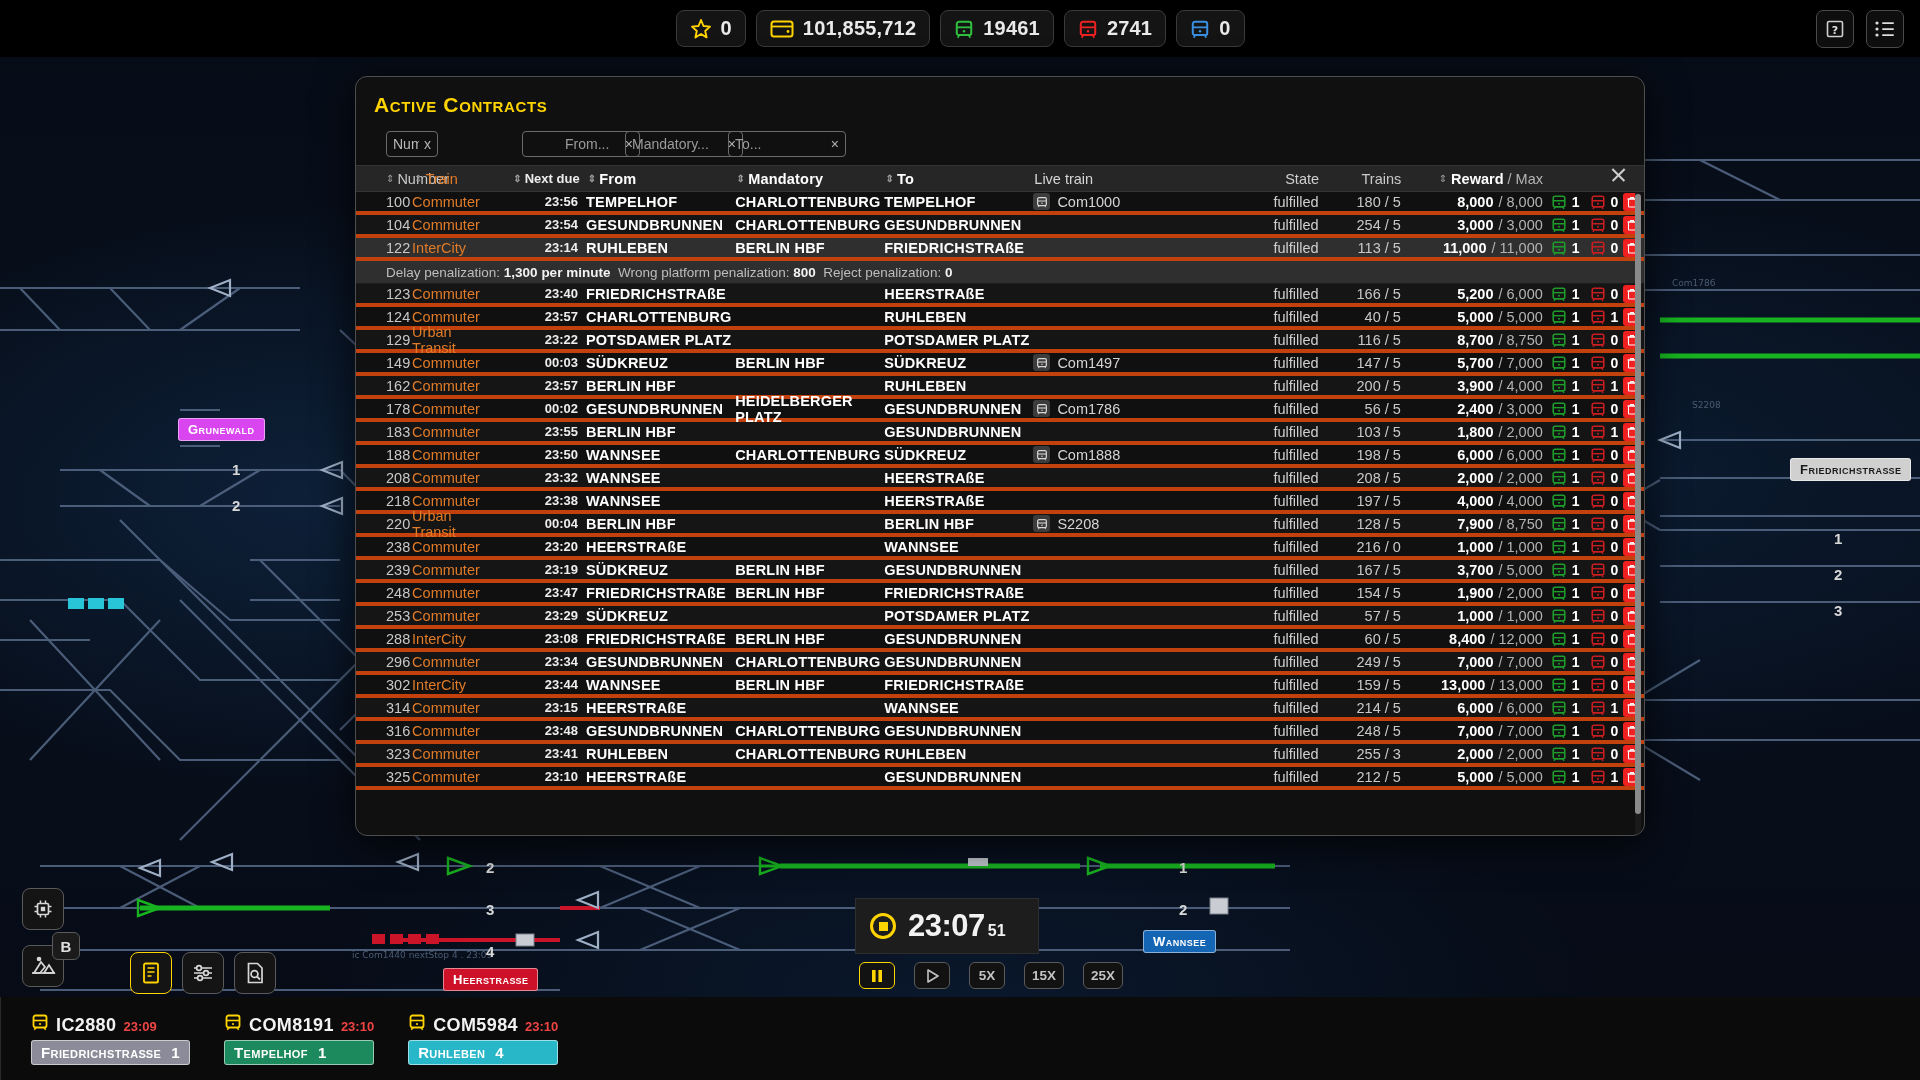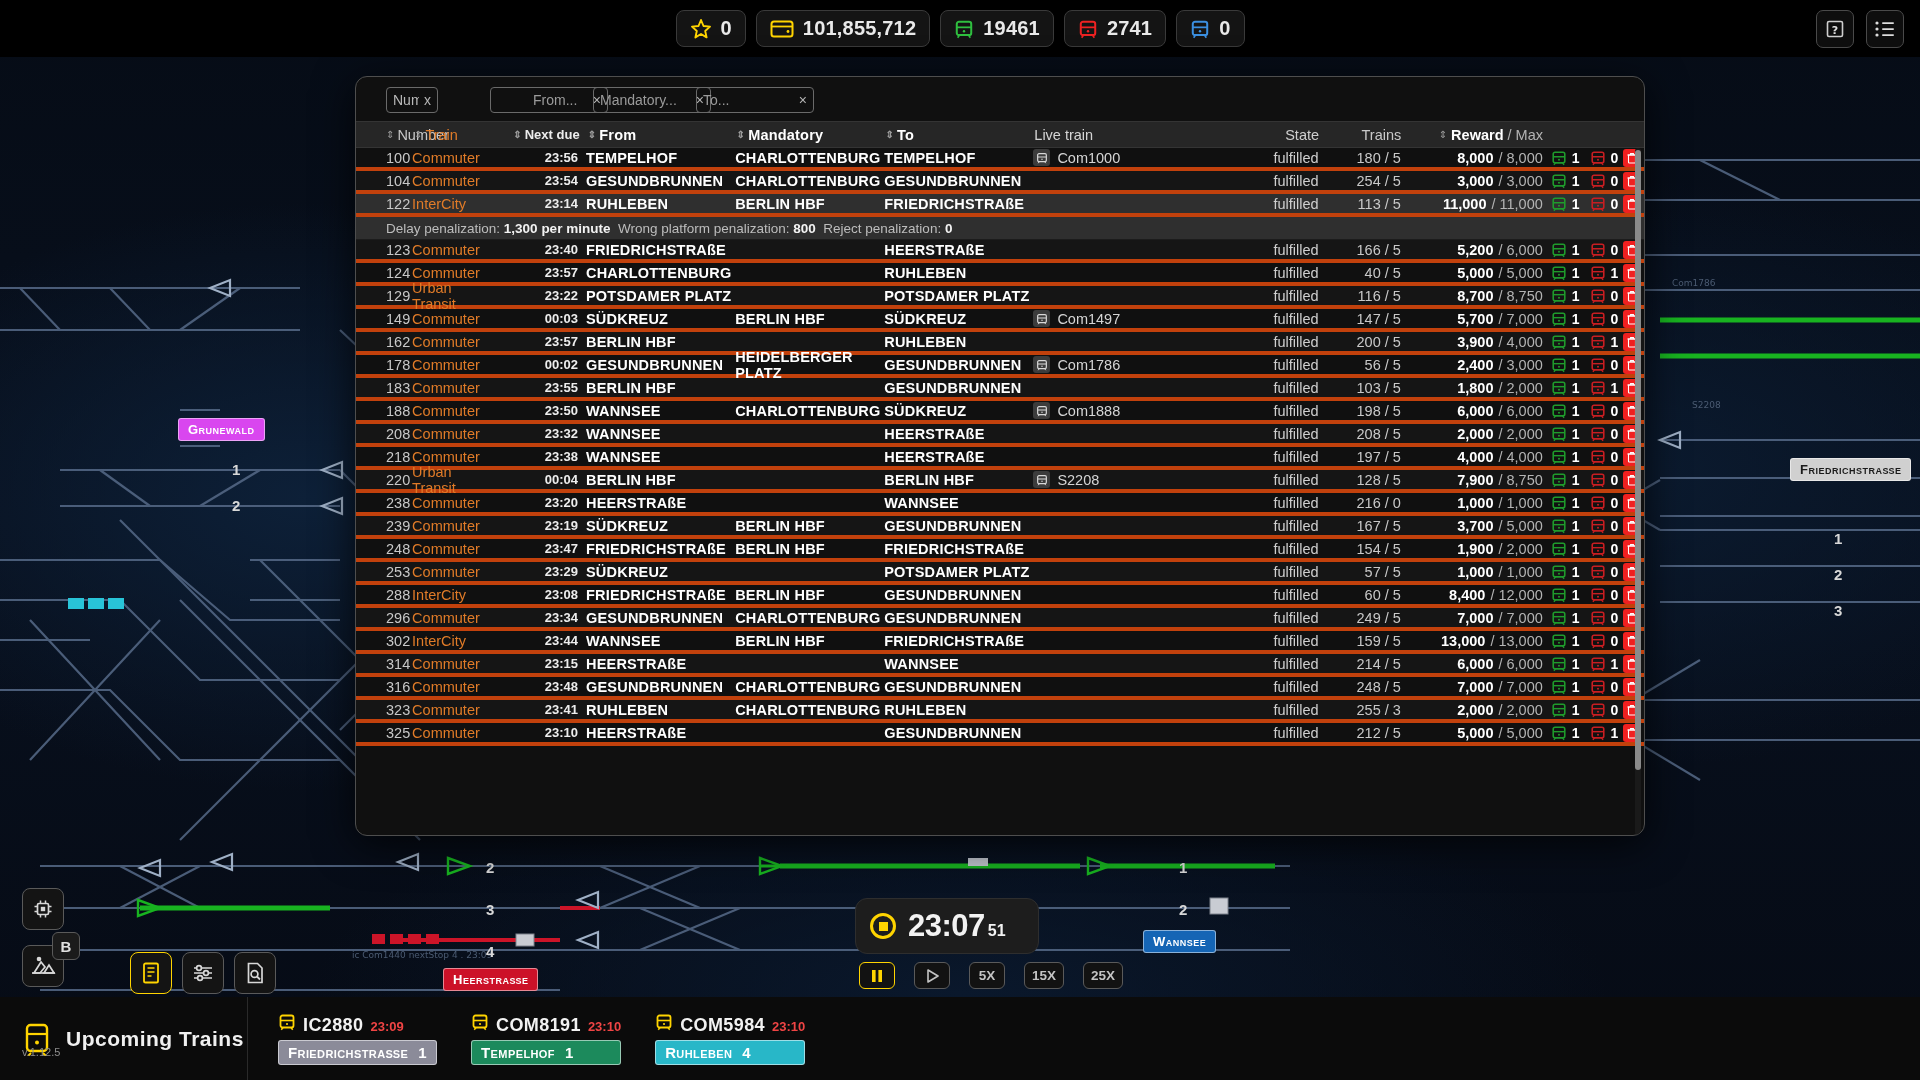--- a/index.html
+++ b/index.html
@@ -124,21 +124,21 @@
     background: #1a1a1a; border-radius: 3px;
   }
   .scrollthumb {
     position: absolute; top: 2px; left: 0; width: 6px; height: 620px;
     background: #8a8a8a; border-radius: 3px; cursor: pointer;
   }
 
   
   .clockwrap { position: absolute; left: 855px; top: 898px; z-index: 20; }
   .clockbox {
-    background: #1d1d1d; border-radius: 12px; height: 56px; width: 184px;
+    background: #1d1d1d; border-radius: 0; height: 56px; width: 184px;
     display: flex; align-items: center; padding: 8px 14px; gap: 12px;
     border: 1px solid #2e2e2e;
   }
   .stopbtn {
     width: 26px; height: 26px; border-radius: 50%; border: 3px solid #ffd400;
     display: flex; align-items: center; justify-content: center; cursor: pointer;
   }
   .stopbtn i { width: 9px; height: 9px; background: #ffd400; display: block; }
   .ctime { font-size: 31px; font-weight: bold; color: #f2f2f2; letter-spacing: -.5px; }
   .csec { font-size: 16px; font-weight: bold; color: #f2f2f2; margin-left: 3px; }
@@ -410,28 +410,29 @@
               <rect x="8" y="8.2" width="12" height="1.8" rx=".9"></rect>
             <circle cx="3" cy="15" r="1.6"></circle>
               <rect x="8" y="14.2" width="12" height="1.8" rx=".9"></rect>
           </g>
         </svg>
       </div>
     </div>
   </div>
 
   <div class="dialog">
+    <div class="dlg-title">Active Contracts</div>
     <div class="dlg-close"></div>
 
     <div class="filters" id="filters">
         <div class="fbox" style="width: 52px; margin-left: 0px;">
           <input value="Number" style="">
           <span class="xb">x</span>
         </div>
-        <div class="fbox" style="width: 118px; margin-left: 52px; padding-left: 42px;">
+        <div class="fbox" style="width: 118px; margin-left: 84px; padding-left: 42px;">
           <input placeholder="From..." style="">
           <span class="xb">×</span>
         </div>
         <div class="fbox" style="width: 118px; margin-left: -15px; justify-content: flex-end;">
           <input placeholder="Mandatory..." style="">
           <span class="xb">×</span>
         </div>
         <div class="fbox" style="width: 118px; margin-left: -15px;">
           <input placeholder="To..." style="">
           <span class="xb">×</span>
@@ -1563,30 +1564,20 @@
   </div>
   <div class="tool" style="left:234px; top:952px">
     <svg width="22" height="24" viewBox="0 0 22 24">
       <path d="M4.5 2.5h9l4.5 4.5v14.5h-13.5z" fill="none" stroke="#d8d8d8" stroke-width="1.7"></path>
       <circle cx="10.5" cy="13" r="3.4" fill="none" stroke="#d8d8d8" stroke-width="1.7"></circle>
       <path d="M13 15.5 L16 18.5" stroke="#d8d8d8" stroke-width="1.8"></path>
     </svg>
   </div>
 
   <div class="bottombar">
-    <div class="bb-left">
-      <svg width="30" height="34" viewBox="0 0 30 34">
-        <rect x="5" y="3" width="20" height="26" rx="3.5" fill="none" stroke="#ffd400" stroke-width="2.4"></rect>
-        <path d="M5 12h20" stroke="#ffd400" stroke-width="2.2"></path>
-        <circle cx="15" cy="20.5" r="2" fill="#ffd400"></circle>
-        <path d="M9 31 L6 34 M21 31 L24 34" stroke="#ffd400" stroke-width="2"></path>
-      </svg>
-      <span class="bb-title">Upcoming Trains</span>
-      <span class="version">v.1.12.5</span>
-    </div>
     <div class="bb-div"></div>
     <div class="upc-list" id="upc-list">
         <div class="upc">
           <div class="upc-top">
             <span style="display: flex; align-items: center;">
               <svg width="18" height="18" viewBox="0 0 18 18">
                 <rect x="2.5" y="2.5" width="13" height="12" rx="2" fill="none" stroke="#ffd400" stroke-width="1.8"></rect>
                 <path d="M2.5 7.5h13" stroke="#ffd400" stroke-width="1.6"></path>
                 <circle cx="9" cy="11" r="1.1" fill="#ffd400"></circle>
                 <path d="M5 14.5 L3.3 16.8 M13 14.5 L14.7 16.8" stroke="#ffd400" stroke-width="1.5"></path>

